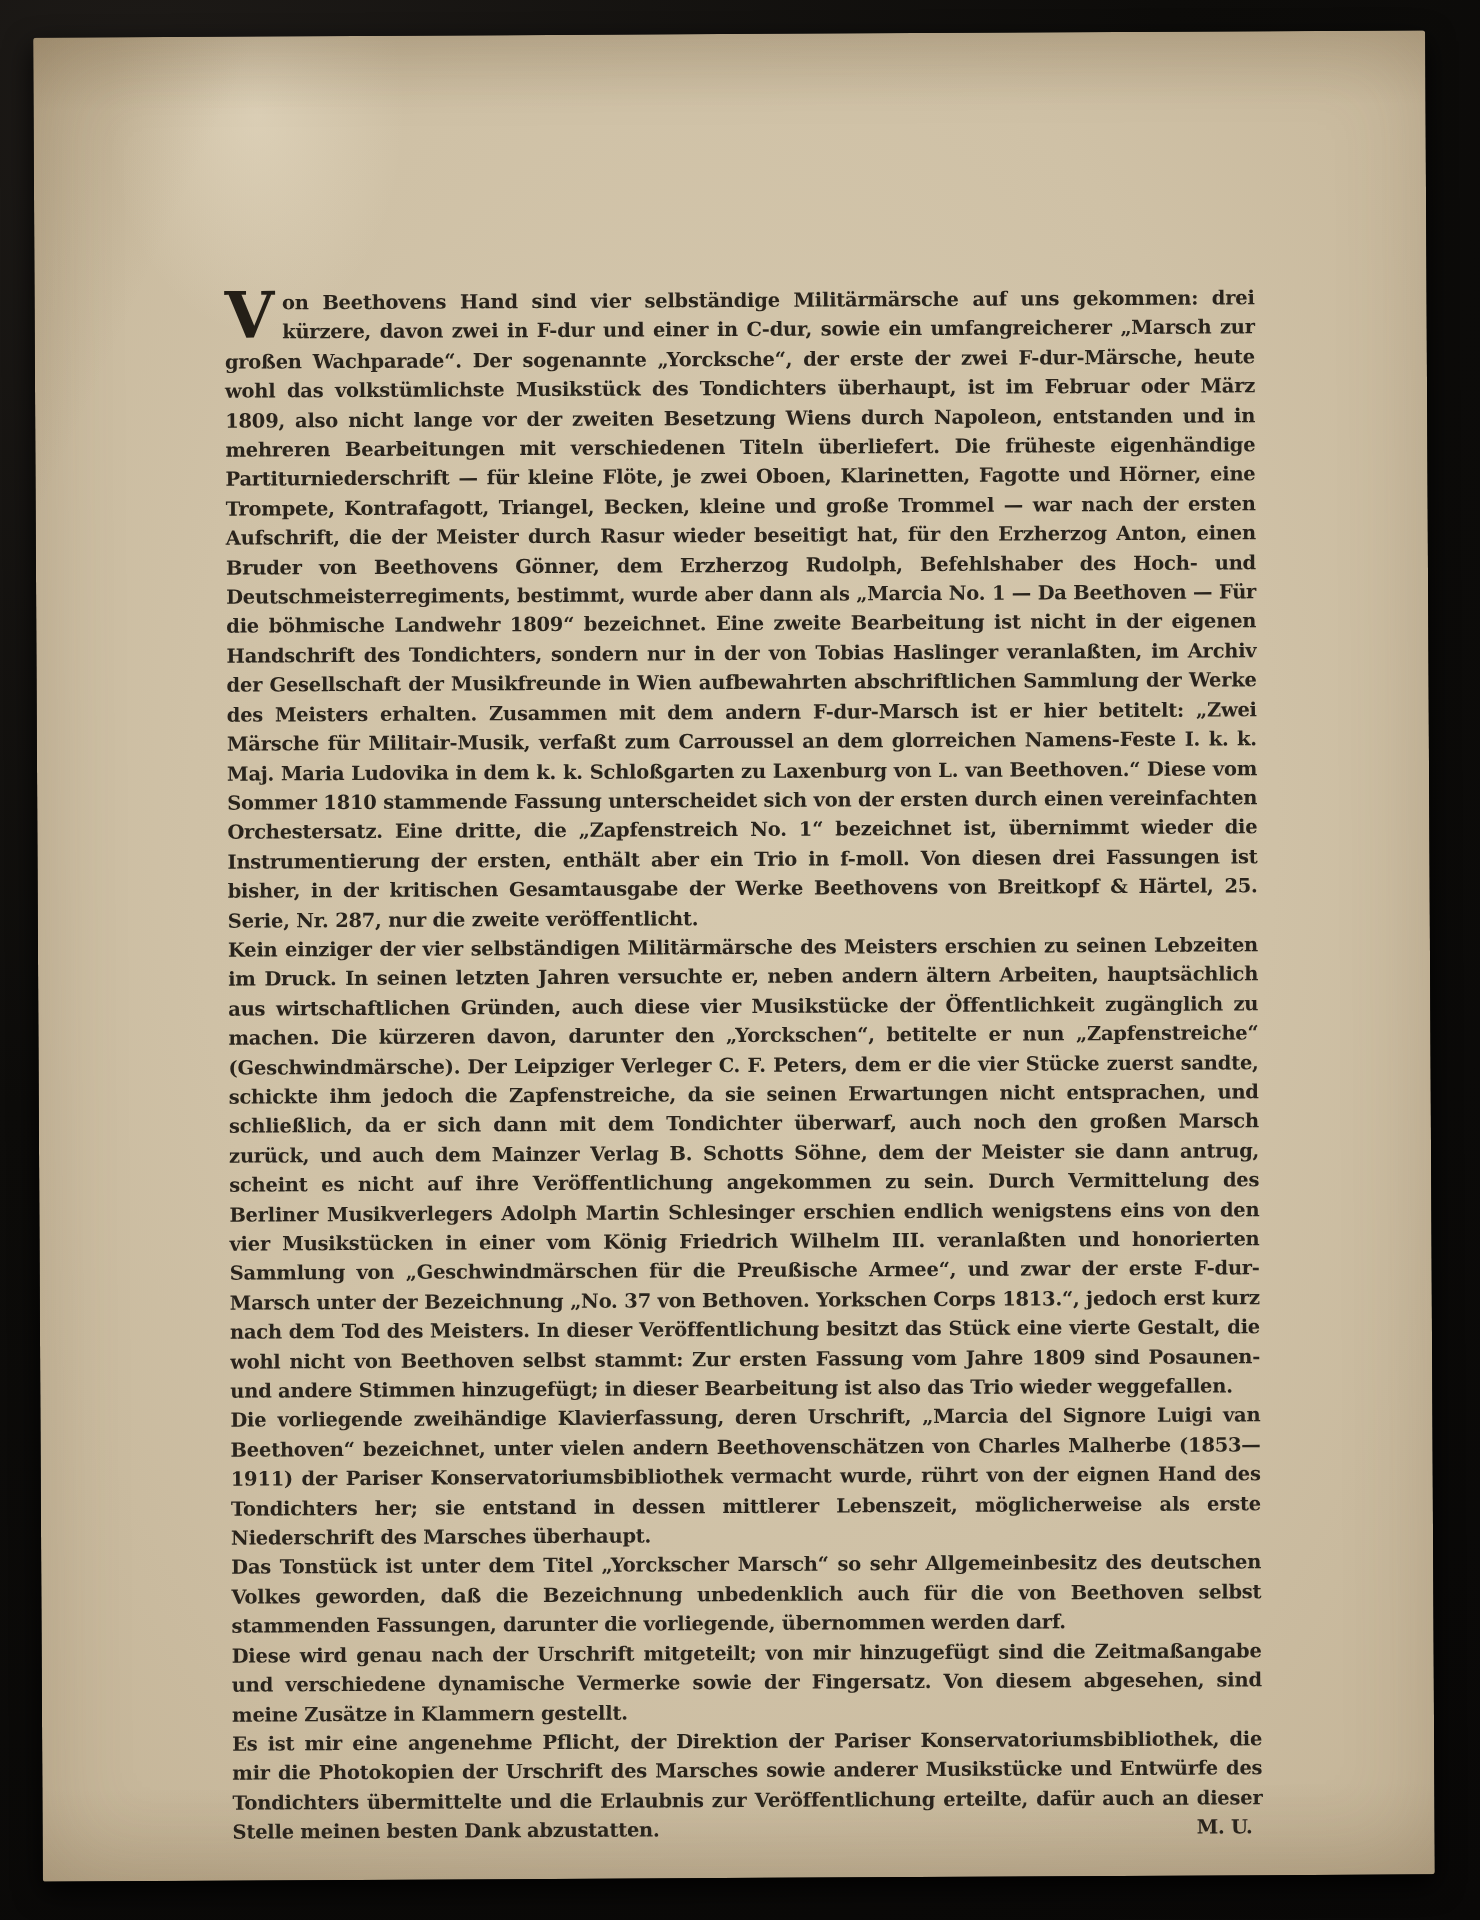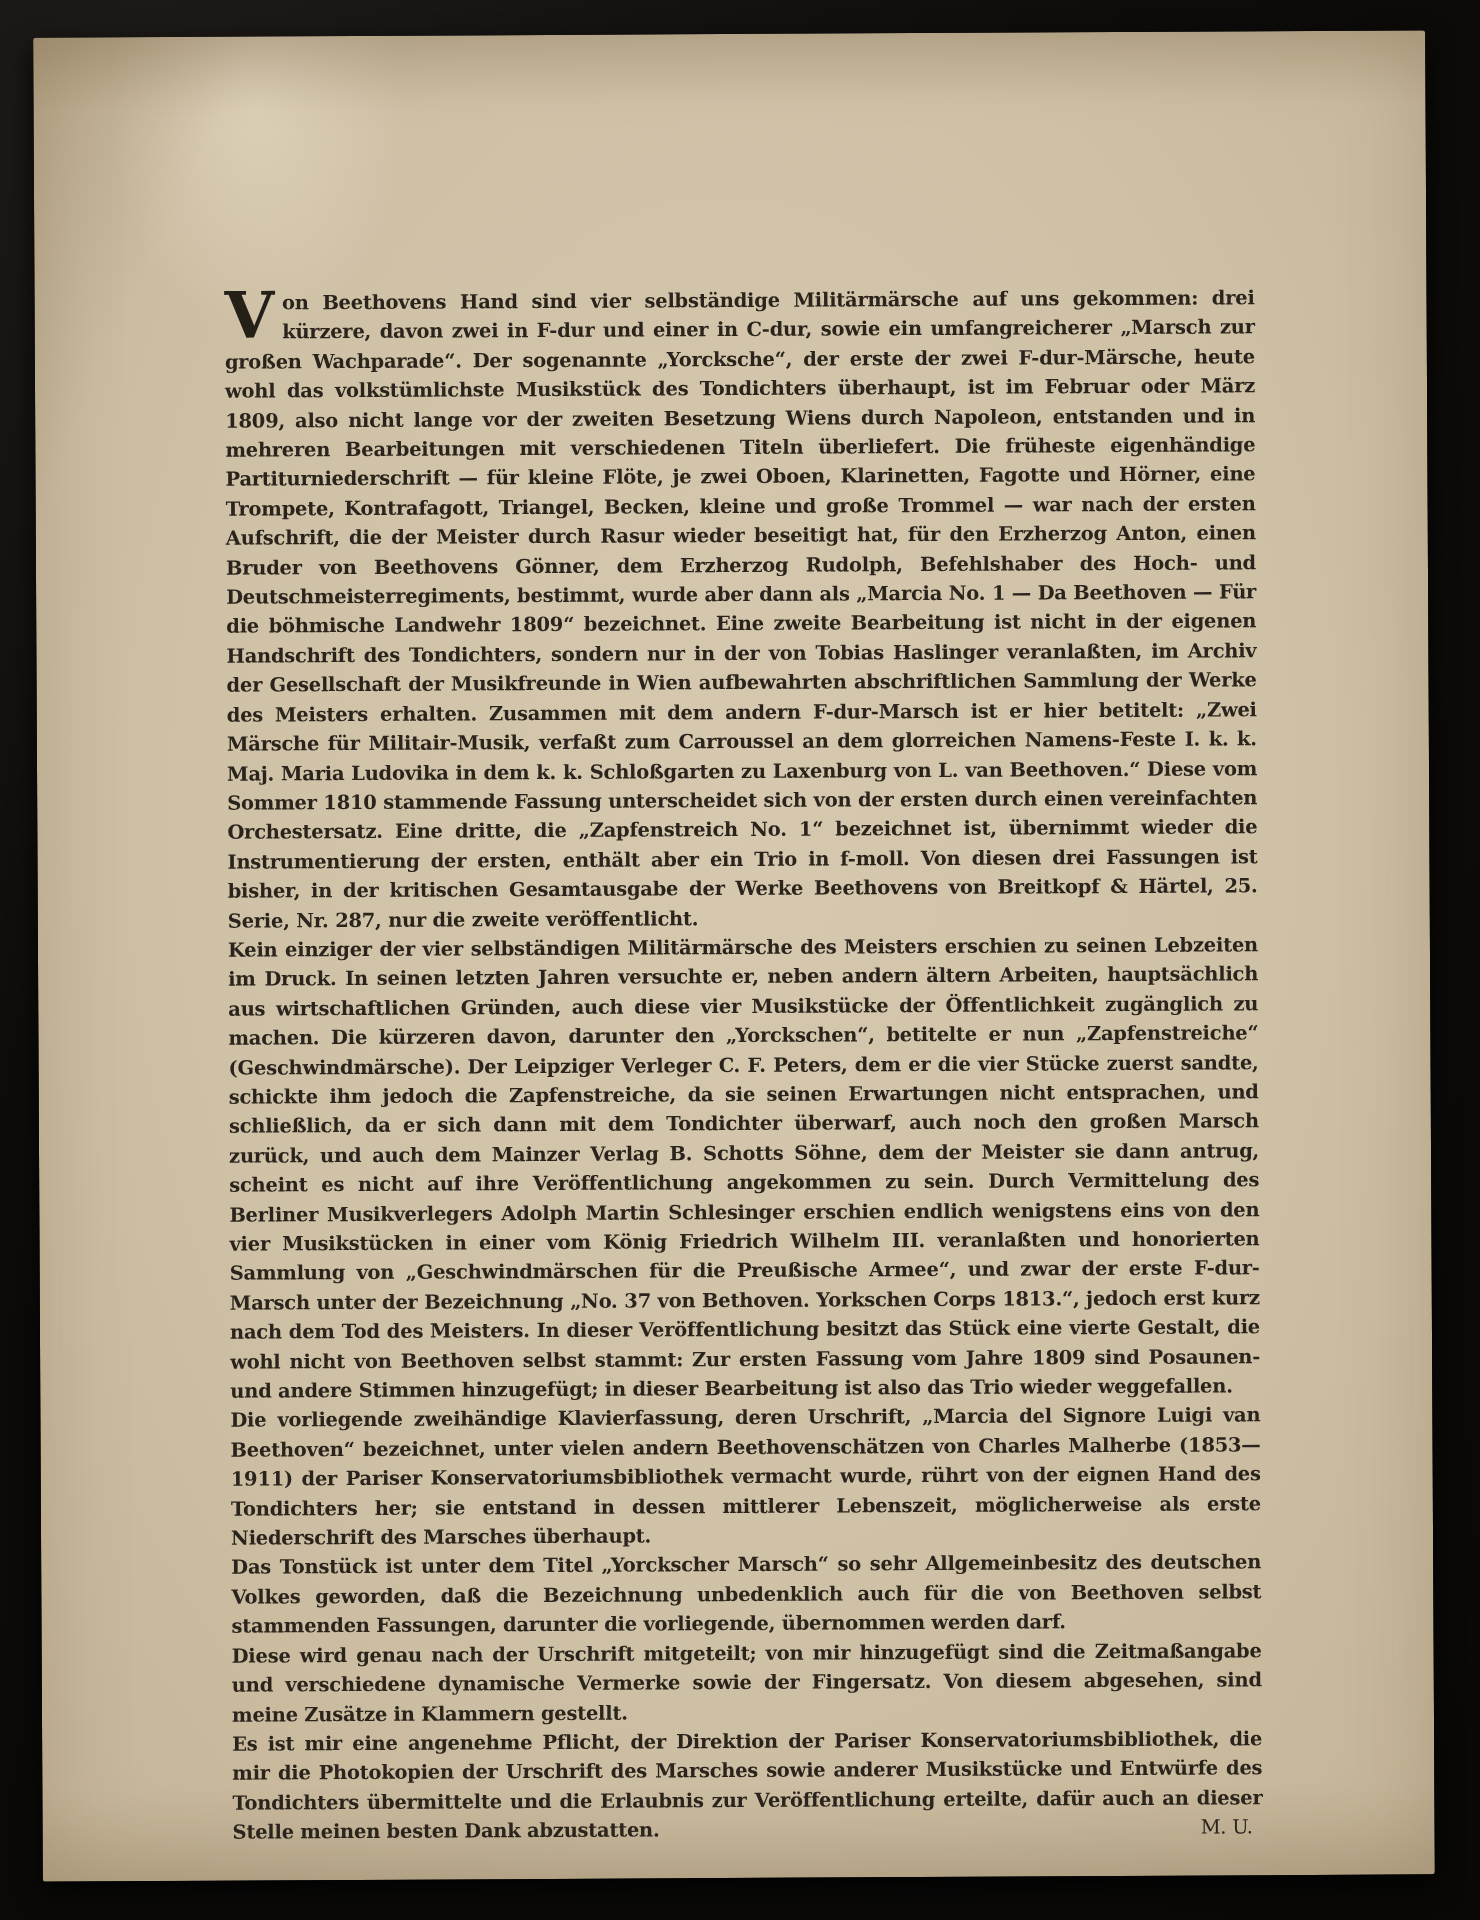--- a/index.html
+++ b/index.html
@@ -35,21 +35,21 @@
     float:left;
     font-size:64px;
     line-height:50px;
     padding:2px 8px 0 0;
     font-weight:700;
     color:#241f17;
   }
   .para-signature{position:relative;}
   .signature{
     position:absolute;right:10px;bottom:0;
-    font-weight:400;
+    font-weight:700;
   }
 </style>
 </head>
 <body>
 
 <div class="paper">
   <div class="text-block">
     <p><span class="drop-cap">V</span><span>on Beethovens Hand sind vier selbständige Militärmärsche auf uns gekommen: drei kürzere, davon zwei in F-dur und einer in C-dur, sowie ein umfangreicherer „Marsch zur großen Wachparade“. Der sogenannte „Yorcksche“, der erste der zwei F-dur-Märsche, heute wohl das volkstümlichste Musikstück des Tondichters überhaupt, ist im Februar oder März 1809, also nicht lange vor der zweiten Besetzung Wiens durch Napoleon, entstanden und in mehreren Bearbeitungen mit verschiedenen Titeln überliefert. Die früheste eigenhändige Partiturniederschrift — für kleine Flöte, je zwei Oboen, Klarinetten, Fagotte und Hörner, eine Trompete, Kontrafagott, Triangel, Becken, kleine und große Trommel — war nach der ersten Aufschrift, die der Meister durch Rasur wieder beseitigt hat, für den Erzherzog Anton, einen Bruder von Beethovens Gönner, dem Erzherzog Rudolph, Befehlshaber des Hoch- und Deutschmeisterregiments, bestimmt, wurde aber dann als „Marcia No. 1 — Da Beethoven — Für die böhmische Landwehr 1809“ bezeichnet. Eine zweite Bearbeitung ist nicht in der eigenen Handschrift des Tondichters, sondern nur in der von Tobias Haslinger veranlaßten, im Archiv der Gesellschaft der Musikfreunde in Wien aufbewahrten abschriftlichen Sammlung der Werke des Meisters erhalten. Zusammen mit dem andern F-dur-Marsch ist er hier betitelt: „Zwei Märsche für Militair-Musik, verfaßt zum Carroussel an dem glorreichen Namens-Feste I. k. k. Maj. Maria Ludovika in dem k. k. Schloßgarten zu Laxenburg von L. van Beethoven.“ Diese vom Sommer 1810 stammende Fassung unterscheidet sich von der ersten durch einen vereinfachten Orchestersatz. Eine dritte, die „Zapfenstreich No. 1“ bezeichnet ist, übernimmt wieder die Instrumentierung der ersten, enthält aber ein Trio in f-moll. Von diesen drei Fassungen ist bisher, in der kritischen Gesamtausgabe der Werke Beethovens von Breitkopf &amp; Härtel, 25. Serie, Nr. 287, nur die zweite veröffentlicht.</span></p>
     <p>Kein einziger der vier selbständigen Militärmärsche des Meisters erschien zu seinen Lebzeiten im Druck. In seinen letzten Jahren versuchte er, neben andern ältern Arbeiten, hauptsächlich aus wirtschaftlichen Gründen, auch diese vier Musikstücke der Öffentlichkeit zugänglich zu machen. Die kürzeren davon, darunter den „Yorckschen“, betitelte er nun „Zapfenstreiche“ (Geschwindmärsche). Der Leipziger Verleger C. F. Peters, dem er die vier Stücke zuerst sandte, schickte ihm jedoch die Zapfenstreiche, da sie seinen Erwartungen nicht entsprachen, und schließlich, da er sich dann mit dem Tondichter überwarf, auch noch den großen Marsch zurück, und auch dem Mainzer Verlag B. Schotts Söhne, dem der Meister sie dann antrug, scheint es nicht auf ihre Veröffentlichung angekommen zu sein. Durch Vermittelung des Berliner Musikverlegers Adolph Martin Schlesinger erschien endlich wenigstens eins von den vier Musikstücken in einer vom König Friedrich Wilhelm III. veranlaßten und honorierten Sammlung von „Geschwindmärschen für die Preußische Armee“, und zwar der erste F-dur-Marsch unter der Bezeichnung „No. 37 von Bethoven. Yorkschen Corps 1813.“, jedoch erst kurz nach dem Tod des Meisters. In dieser Veröffentlichung besitzt das Stück eine vierte Gestalt, die wohl nicht von Beethoven selbst stammt: Zur ersten Fassung vom Jahre 1809 sind Posaunen- und andere Stimmen hinzugefügt; in dieser Bearbeitung ist also das Trio wieder weggefallen.</p>
     <p>Die vorliegende zweihändige Klavierfassung, deren Urschrift, „Marcia del Signore Luigi van Beethoven“ bezeichnet, unter vielen andern Beethovenschätzen von Charles Malherbe (1853—1911) der Pariser Konservatoriumsbibliothek vermacht wurde, rührt von der eignen Hand des Tondichters her; sie entstand in dessen mittlerer Lebenszeit, möglicherweise als erste Niederschrift des Marsches überhaupt.</p>

